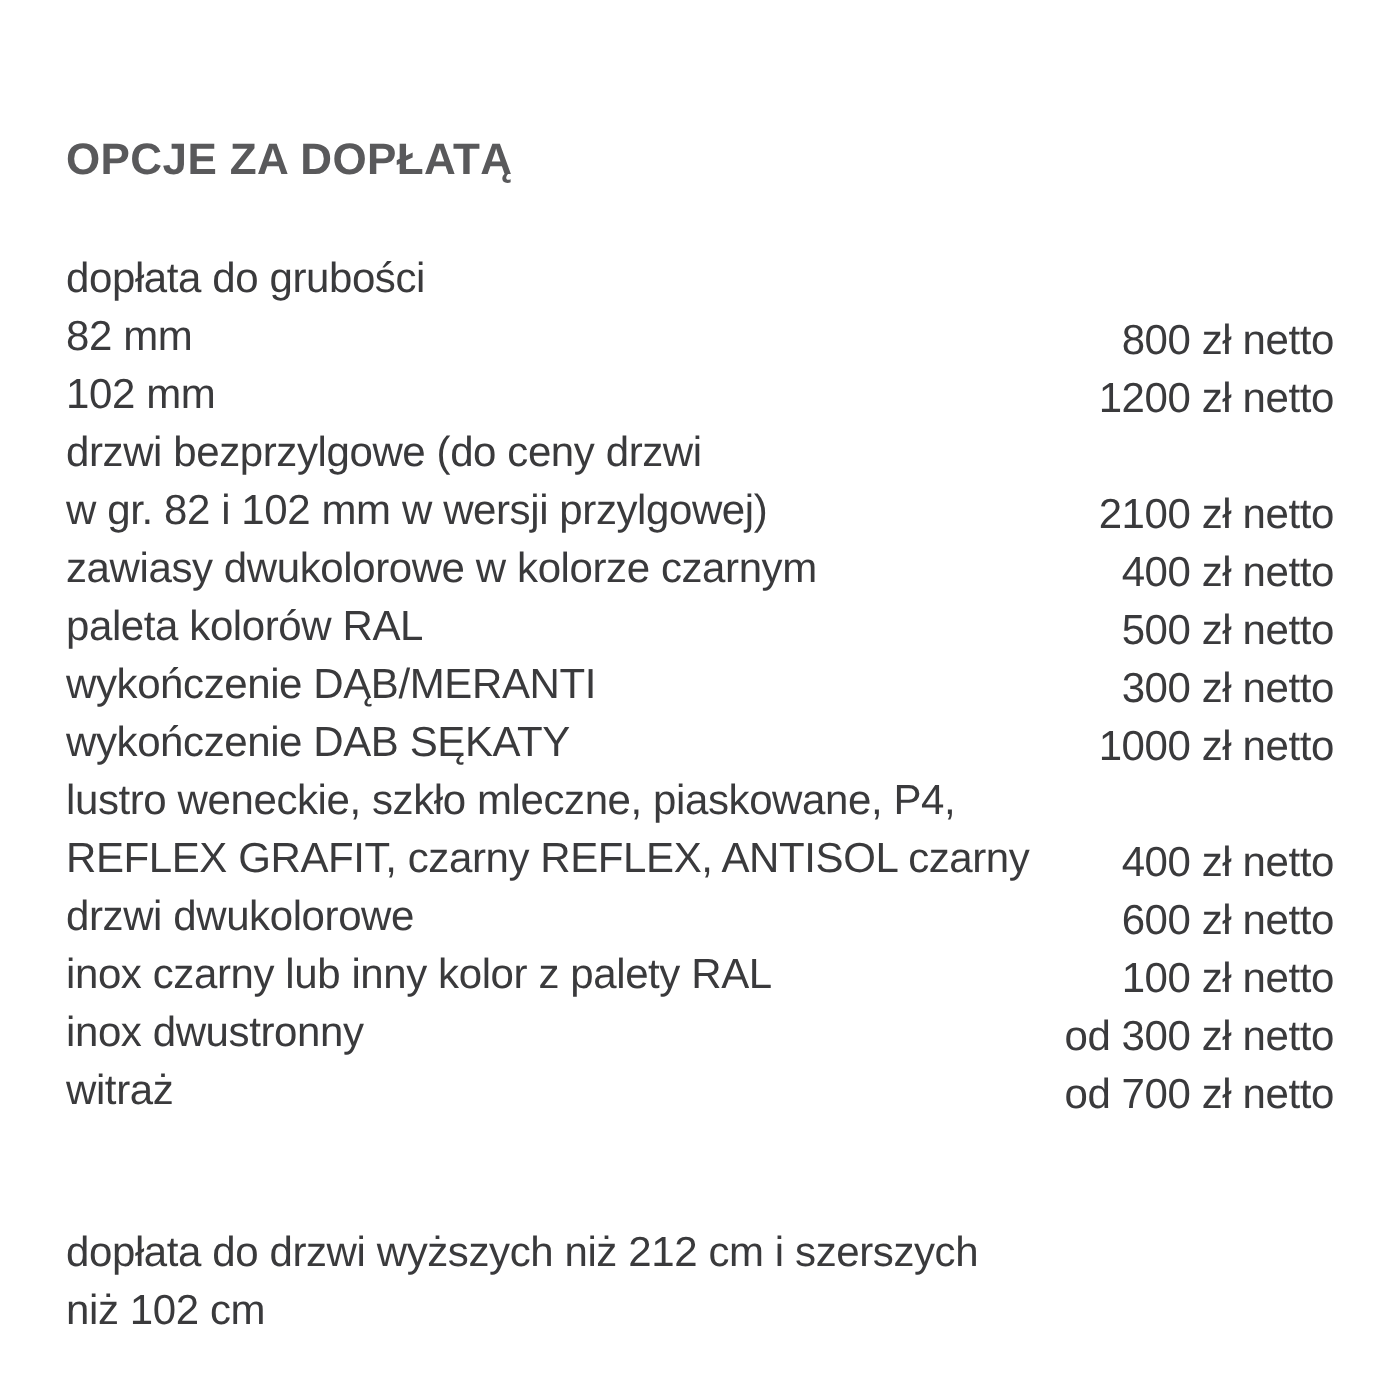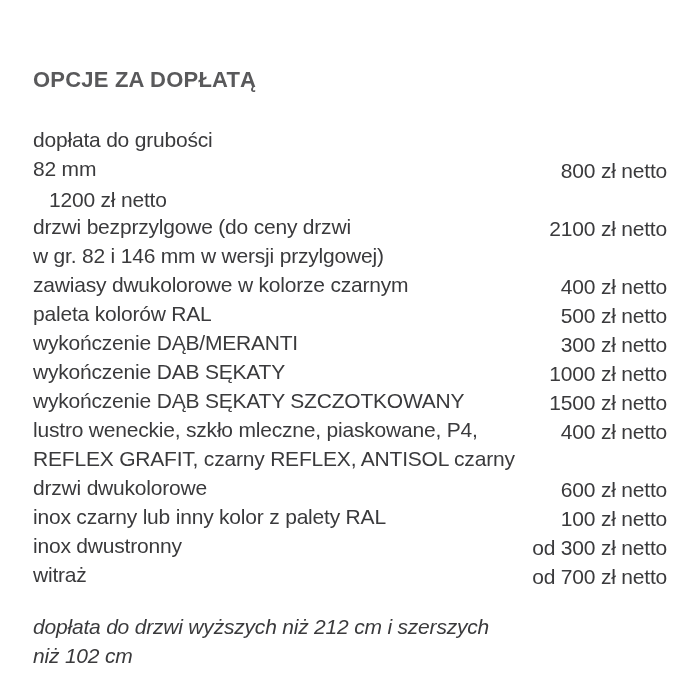--- a/index.html
+++ b/index.html
@@ -38,20 +38,21 @@
   }
   .price-list {
     position: absolute;
     top: 125px;
     left: 33px;
     right: 33px;
   }
   .row {
     display: flex;
     justify-content: space-between;
+    align-items: flex-end;
   }
   .row .label {
     font-size: 21px;
     line-height: 29px;
     letter-spacing: -0.2px;
     white-space: pre-line;
   }
   .row .price {
     font-size: 21px;
     line-height: 29px;
@@ -66,47 +67,47 @@
   .footer-note {
     position: absolute;
     top: 612px;
     left: 33px;
     right: 33px;
     margin: 0;
     font-size: 21px;
     line-height: 29px;
     letter-spacing: -0.2px;
     white-space: pre-line;
-    font-style: italic;
   }
 </style>
 </head>
 <body>
 
 <div class="page">
   <h1 class="content-title">OPCJE ZA DOPŁATĄ</h1>
 
   <div class="price-list">
   <div class="row">
     <div class="label">dopłata do grubości</div>
     <div class="price"></div>
   </div>
 
   <div class="row">
     <div class="label">82 mm</div>
     <div class="price">800 zł netto</div>
   </div>
 
   <div class="row">
+    <div class="label">102 mm</div>
     <div class="price">1200 zł netto</div>
   </div>
 
   <div class="row">
     <div class="label">drzwi bezprzylgowe (do ceny drzwi
-w gr. 82 i 146 mm w wersji przylgowej)</div>
+w gr. 82 i 102 mm w wersji przylgowej)</div>
     <div class="price">2100 zł netto</div>
   </div>
 
   <div class="row">
     <div class="label">zawiasy dwukolorowe w kolorze czarnym</div>
     <div class="price">400 zł netto</div>
   </div>
 
   <div class="row">
     <div class="label">paleta kolorów RAL</div>
@@ -116,24 +117,20 @@
   <div class="row">
     <div class="label">wykończenie DĄB/MERANTI</div>
     <div class="price">300 zł netto</div>
   </div>
 
   <div class="row">
     <div class="label">wykończenie DAB SĘKATY</div>
     <div class="price">1000 zł netto</div>
   </div>
 
-  <div class="row">
-    <div class="label">wykończenie DĄB SĘKATY SZCZOTKOWANY</div>
-    <div class="price">1500 zł netto</div>
-  </div>
 
   <div class="row">
     <div class="label">lustro weneckie, szkło mleczne, piaskowane, P4,
 REFLEX GRAFIT, czarny REFLEX, ANTISOL czarny</div>
     <div class="price">400 zł netto</div>
   </div>
 
   <div class="row">
     <div class="label">drzwi dwukolorowe</div>
     <div class="price">600 zł netto</div>

